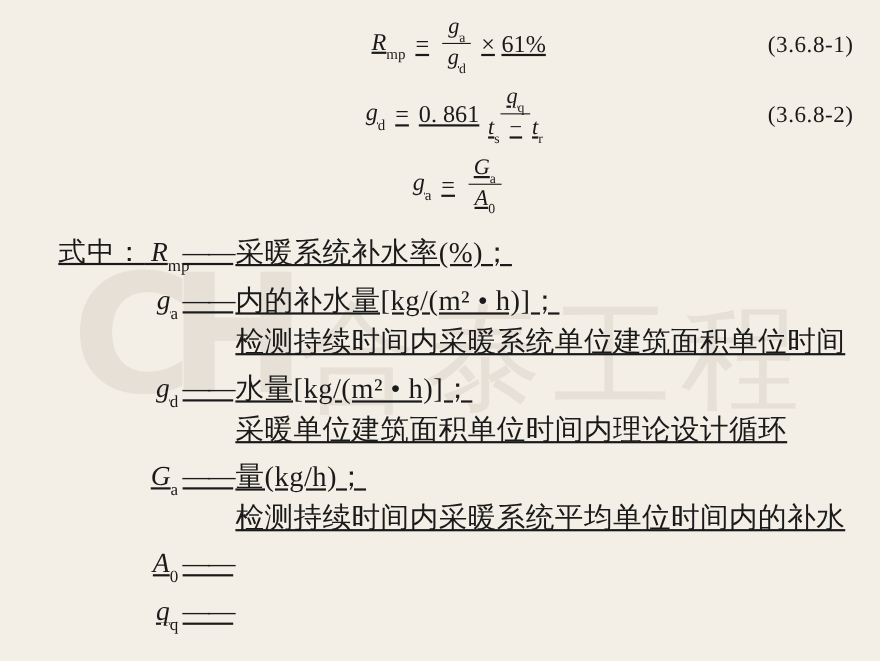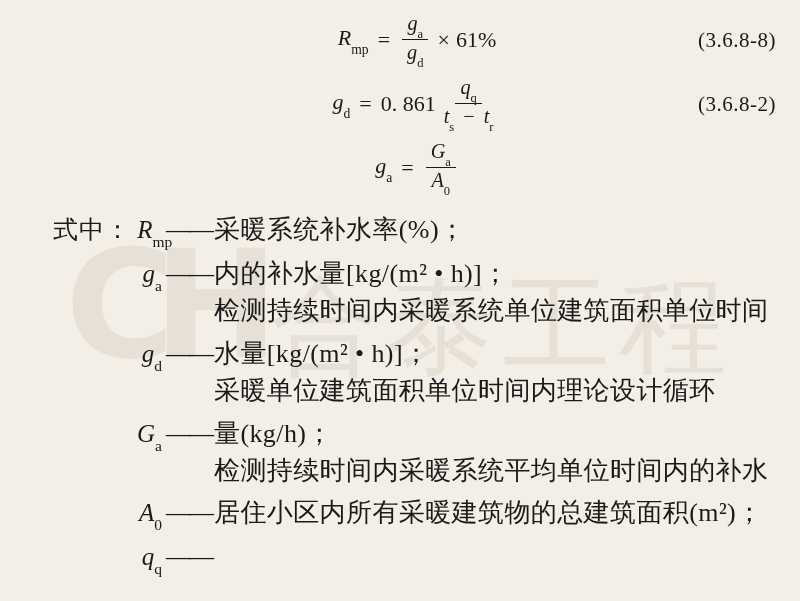--- a/index.html
+++ b/index.html
@@ -53,20 +53,21 @@
   }
 
   
   #page {
     position: relative;
     z-index: 2;
     width: 800px;
     height: 601px;
     box-sizing: border-box;
     padding: 8px 16px 0 10px;
+    text-decoration: underline;
   }
 
   
   .formula-row {
     display: flex;
     align-items: center;
     justify-content: flex-start;
     position: relative;
     height: 64px;
   }
@@ -172,21 +173,21 @@
     <div class="formula-body">
       <span class="var"><span>R</span><span class="sub">mp</span></span>
       <span class="eq">=</span>
       <span class="frac">
         <span class="numer var"><span>g</span><span class="sub">a</span></span>
         <span class="denom var"><span>g</span><span class="sub">d</span></span>
       </span>
       <span class="times">×</span>
       <span>61%</span>
     </div>
-    <div class="formula-num">(3.6.8-8)</div>
+    <div class="formula-num">(3.6.8-1)</div>
   </div>
 
   <div class="formula-row">
     <div class="formula-body">
       <span class="var"><span>g</span><span class="sub">d</span></span>
       <span class="eq">=</span>
       <span>0. 861</span>
       <span class="frac">
         <span class="numer var"><span>q</span><span class="sub">q</span></span>
         <span class="denom var"><span>t</span><span class="sub">s</span><span class="eq">−</span><span>t</span><span class="sub">r</span></span>
@@ -250,23 +251,20 @@
         <div>量(kg/h)；</div>
         <div>检测持续时间内采暖系统平均单位时间内的补水</div>
       </div>
     </div>
 
     <div class="def-row">
       <div class="def-label">
         <span class="var"><span>A</span><span class="sub">0</span></span>
       </div>
       <div class="dash">——</div>
-      <div class="def-text">
-        <div>居住小区内所有采暖建筑物的总建筑面积(m²)；</div>
-      </div>
     </div>
 
     <div class="def-row">
       <div class="def-label">
         <span class="var"><span>q</span><span class="sub">q</span></span>
       </div>
       <div class="dash">——</div>
     </div>
 
   </div>

